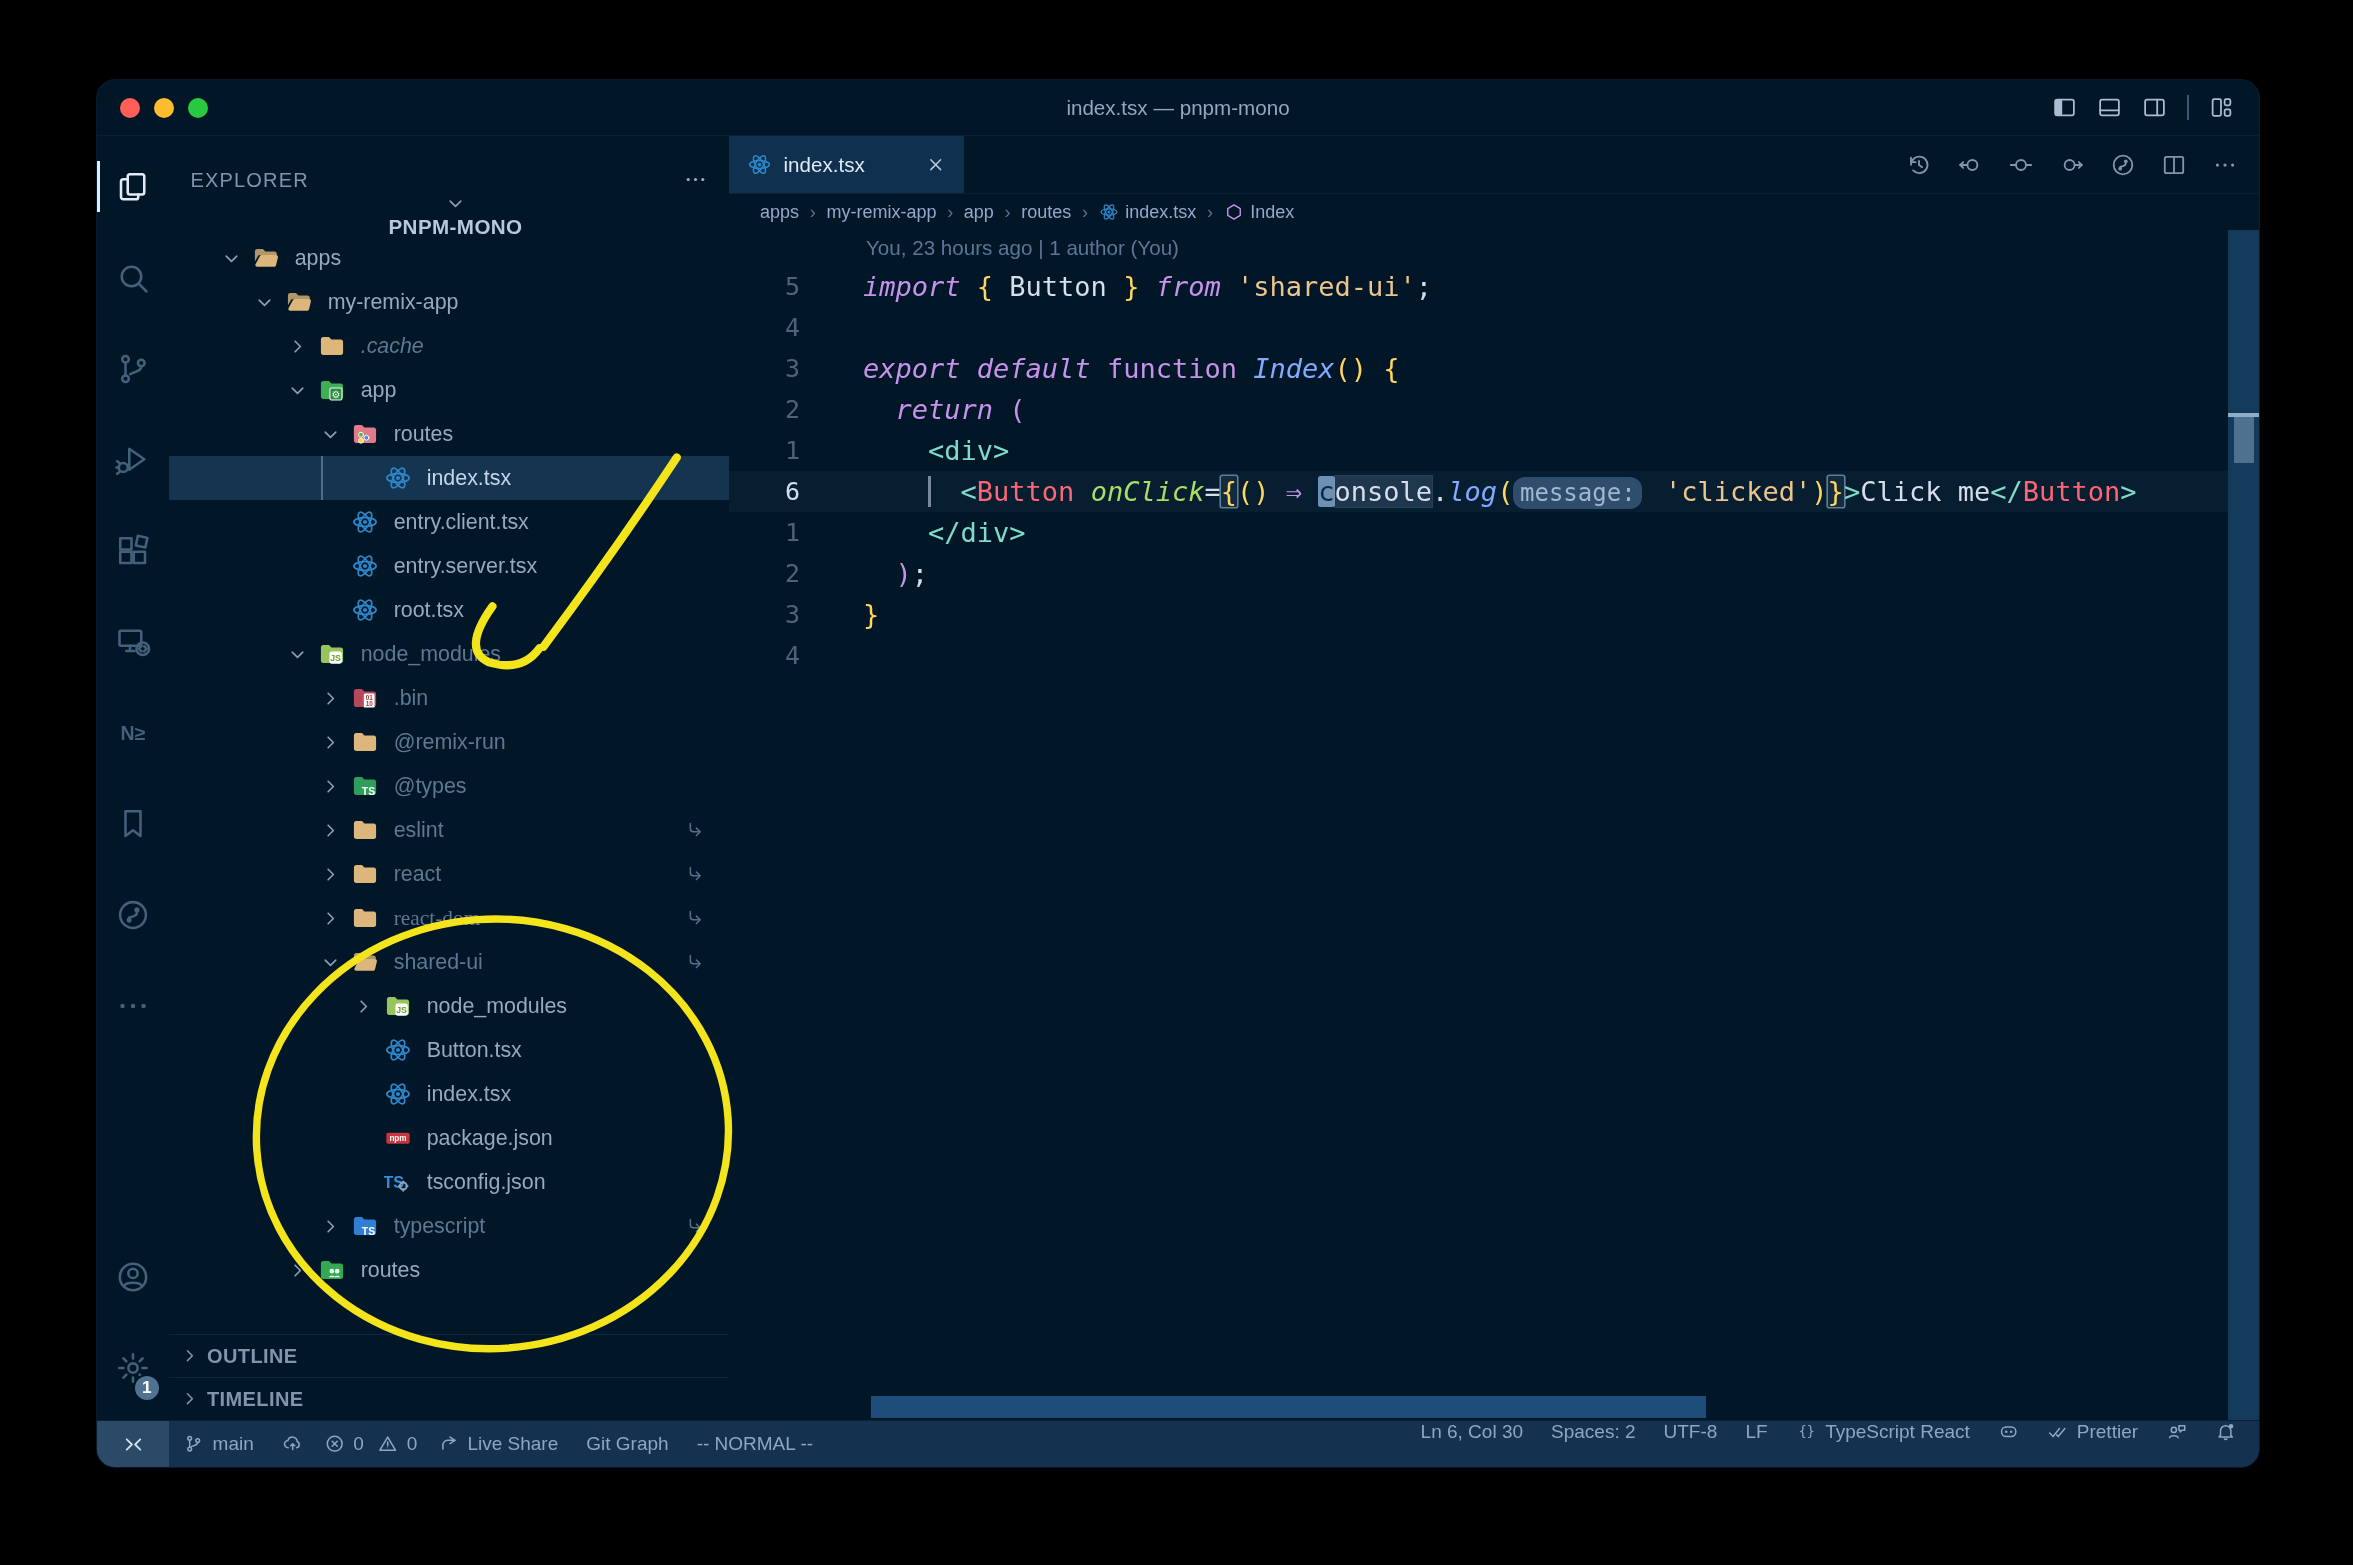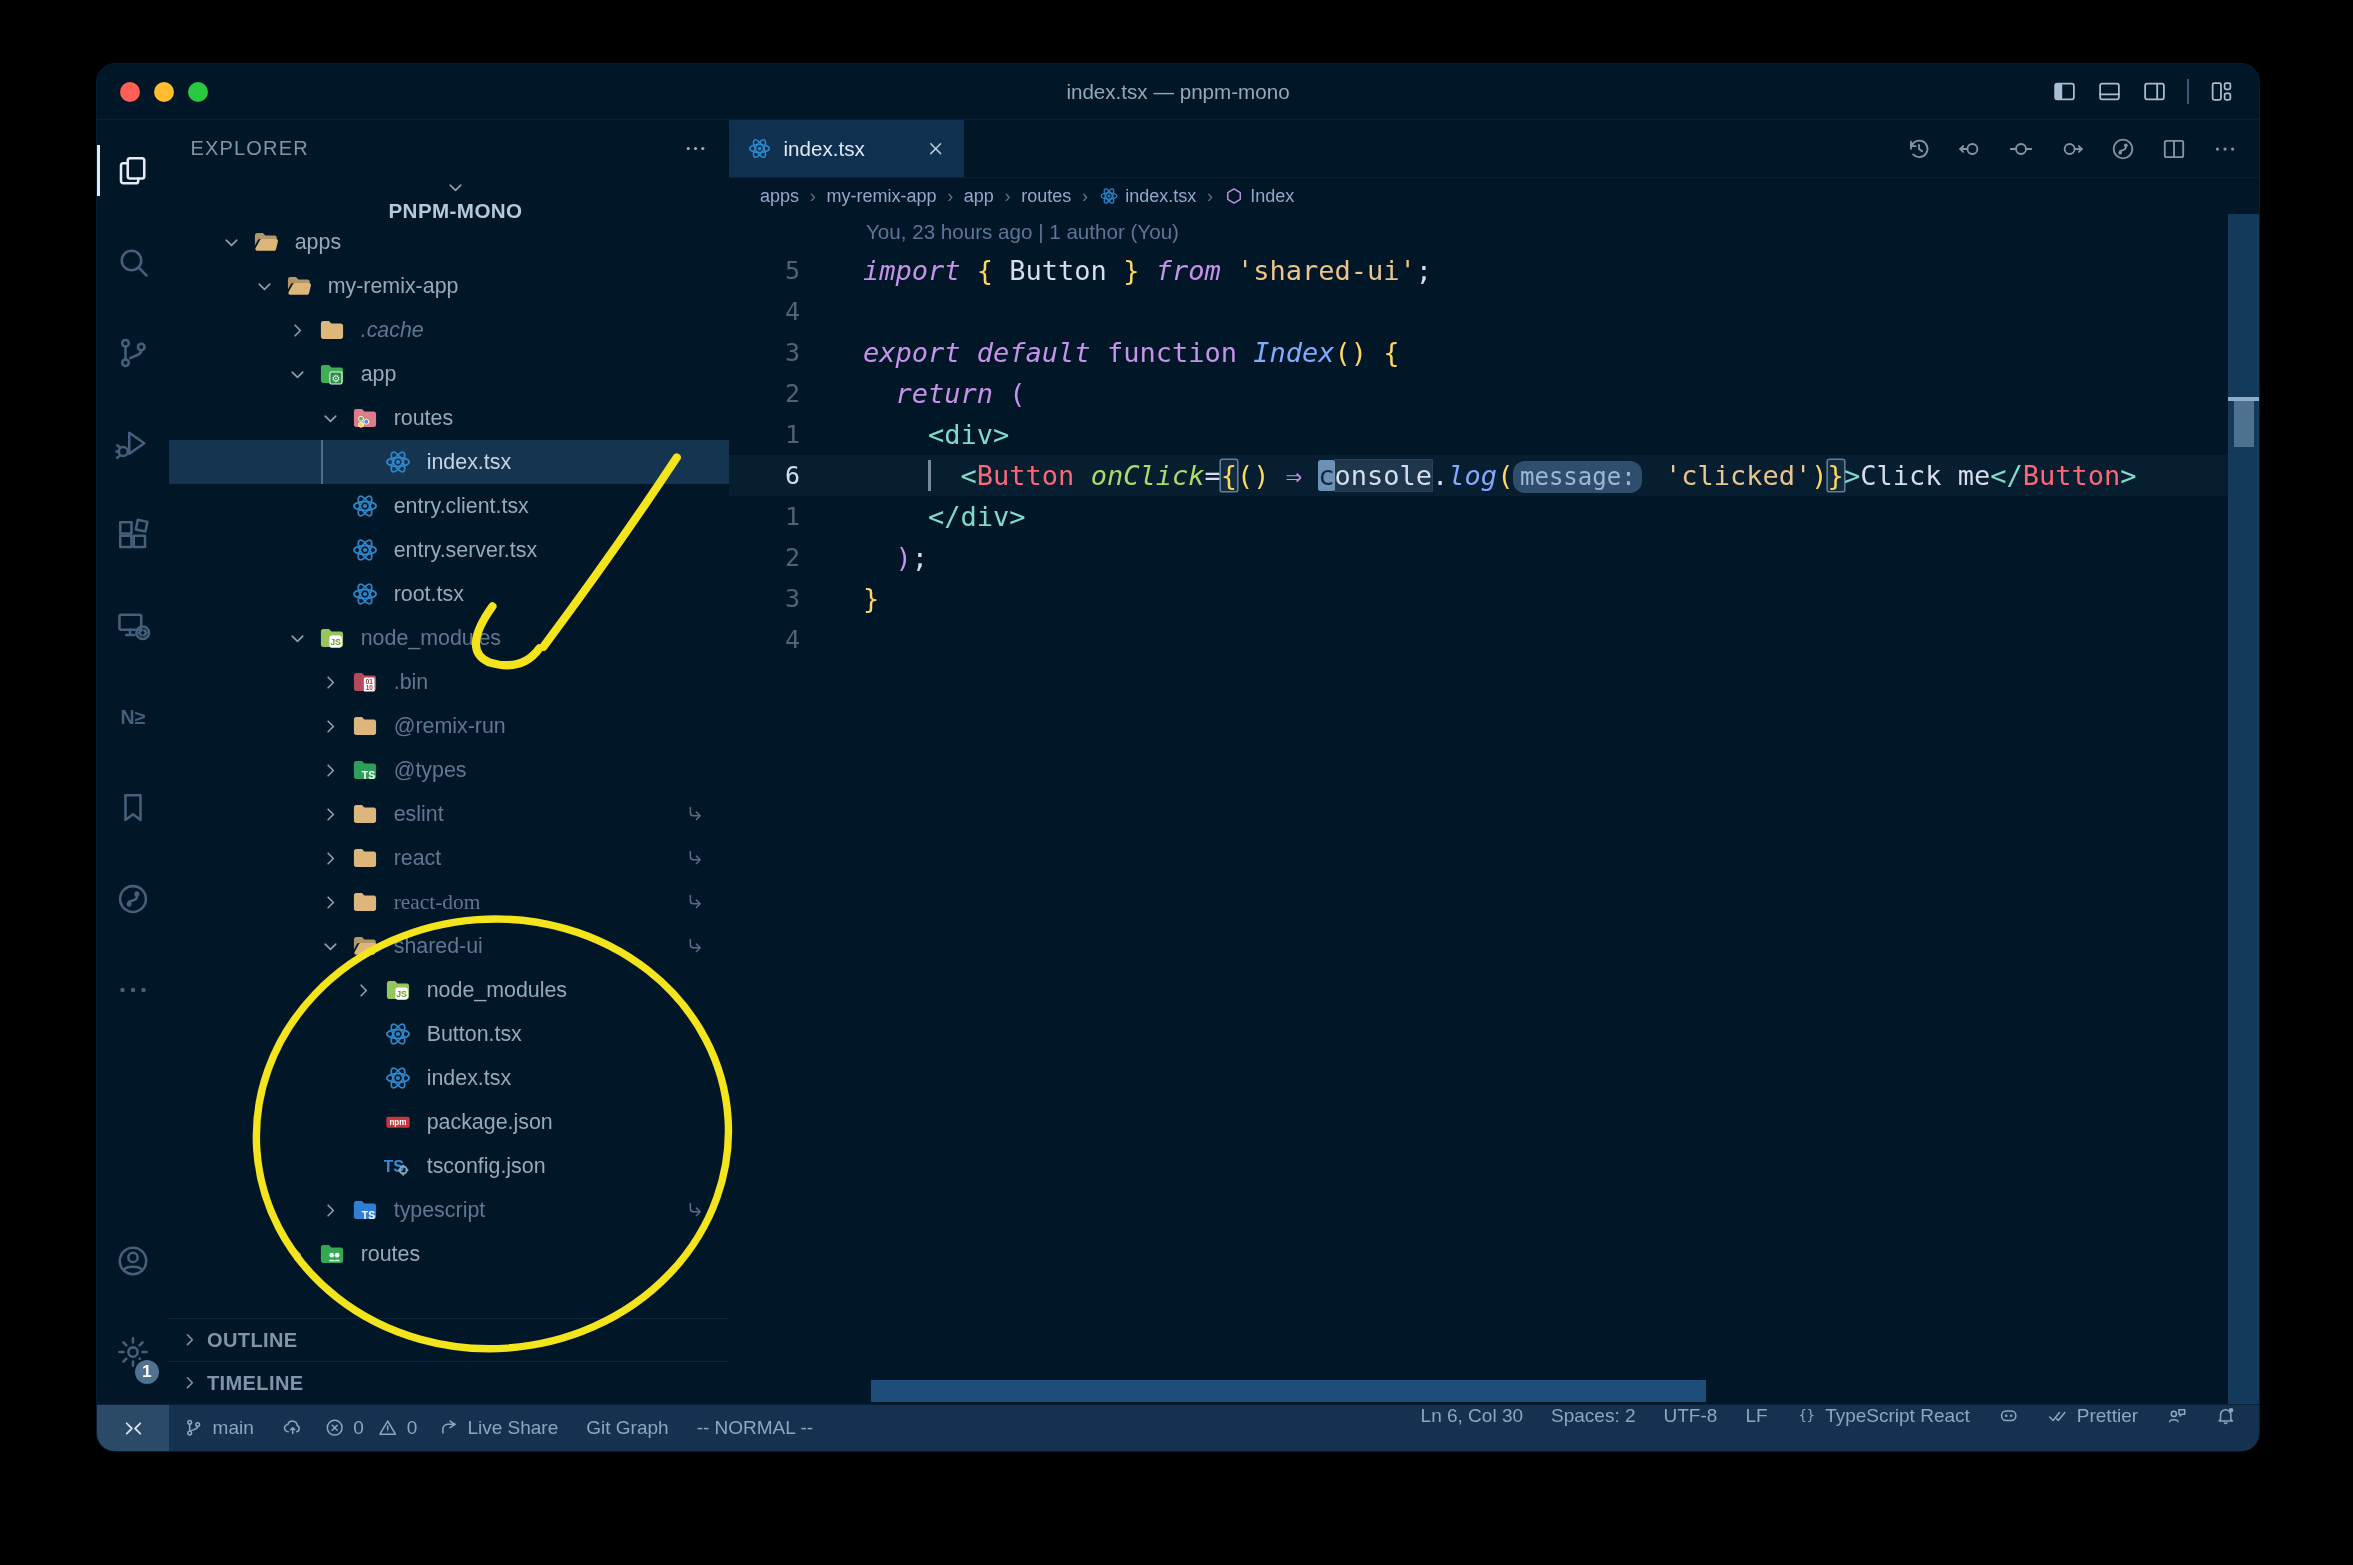--- a/index.html
+++ b/index.html
@@ -3,21 +3,21 @@
 <meta charset="utf-8">
 <style>
   :root{
     --bg:#011627; --panel-line:#0a2036; --txt:#d6deeb; --dim:#5e7893; --tree:#95a9bf;
     --ui:#8ea6c0; --icon-dim:#44607b; --accent-yellow:#f4e41c;
   }
   *{box-sizing:border-box}
   body{margin:0;background:#000}
   .stage{position:relative;width:2354px;height:1565px;background:#000;overflow:hidden;
          font-family:"Liberation Sans",sans-serif}
-  .window{position:absolute;left:97px;top:64px;width:2162px;height:1387px;background:var(--bg);
+  .window{position:absolute;left:97px;top:80px;width:2162px;height:1387px;background:var(--bg);
           border-radius:18px;display:flex;flex-direction:column;overflow:hidden;
           box-shadow:0 0 0 0.8px #0d2236}
   
   .titlebar{height:56px;flex:none;position:relative;display:flex;align-items:center;
             justify-content:center;border-bottom:0.8px solid var(--panel-line)}
   .lights{position:absolute;left:23px;top:0;height:100%;display:flex;align-items:center;gap:14px}
   .light{width:20px;height:20px;border-radius:50%}
   .title{font-size:20.6px;color:#93a7bf}
   .tb-icons{position:absolute;right:25px;display:flex;align-items:center;gap:20px;color:#a9bdd4}
   .tb-sep{width:1.6px;height:25px;background:#3c5770}
@@ -29,21 +29,21 @@
   .ab-icon{width:72px;height:91px;flex:none;display:flex;align-items:center;justify-content:center;
            position:relative}
   .ab-icon.active{color:#e3ecf6}
   .ab-icon.active::before{content:"";position:absolute;left:0;top:20px;bottom:20px;width:2.5px;background:#e3ecf6}
   .ab-bottom{margin-top:auto;display:flex;flex-direction:column;align-items:center}
   .badge{position:absolute;right:8.2px;bottom:11.5px;min-width:28px;height:28px;border-radius:14px;
          background:#50718f;color:#fff;font-size:17.3px;font-weight:bold;display:flex;
          align-items:center;justify-content:center;border:2.5px solid var(--bg)}
   
   .sidebar{width:560px;flex:none;display:flex;flex-direction:column;min-height:0}
-  .sb-header{height:56px;flex:none;display:flex;align-items:center;padding:0 21.4px;
+  .sb-header{height:56px;flex:none;display:flex;align-items:flex-end;padding:0 21.4px;
              color:#7e95ad;font-size:20px;letter-spacing:1.2px}
   .sb-header .dots{margin-left:auto;color:#9db1c6}
   .tree{flex:1;min-height:0;overflow:hidden}
   .row{height:44px;display:flex;align-items:center;font-size:21.4px;color:var(--tree);position:relative}
   .row.selected{background:#14344f;color:#c6d6e8}
   .row.selected .guide{position:absolute;top:0;bottom:0;left:152px;width:1.6px;background:rgba(150,180,210,.45)}
   .row.dim>.label{color:var(--dim)}
   .row.root{font-weight:bold;color:#b6c8dc;font-size:20.6px;letter-spacing:0.4px}
   .chev{width:33px;flex:none;display:flex;justify-content:center;color:#8aa0b8}
   .ficon{width:36px;height:31px;flex:none;display:flex;align-items:center;justify-content:center;margin-right:10.7px}

